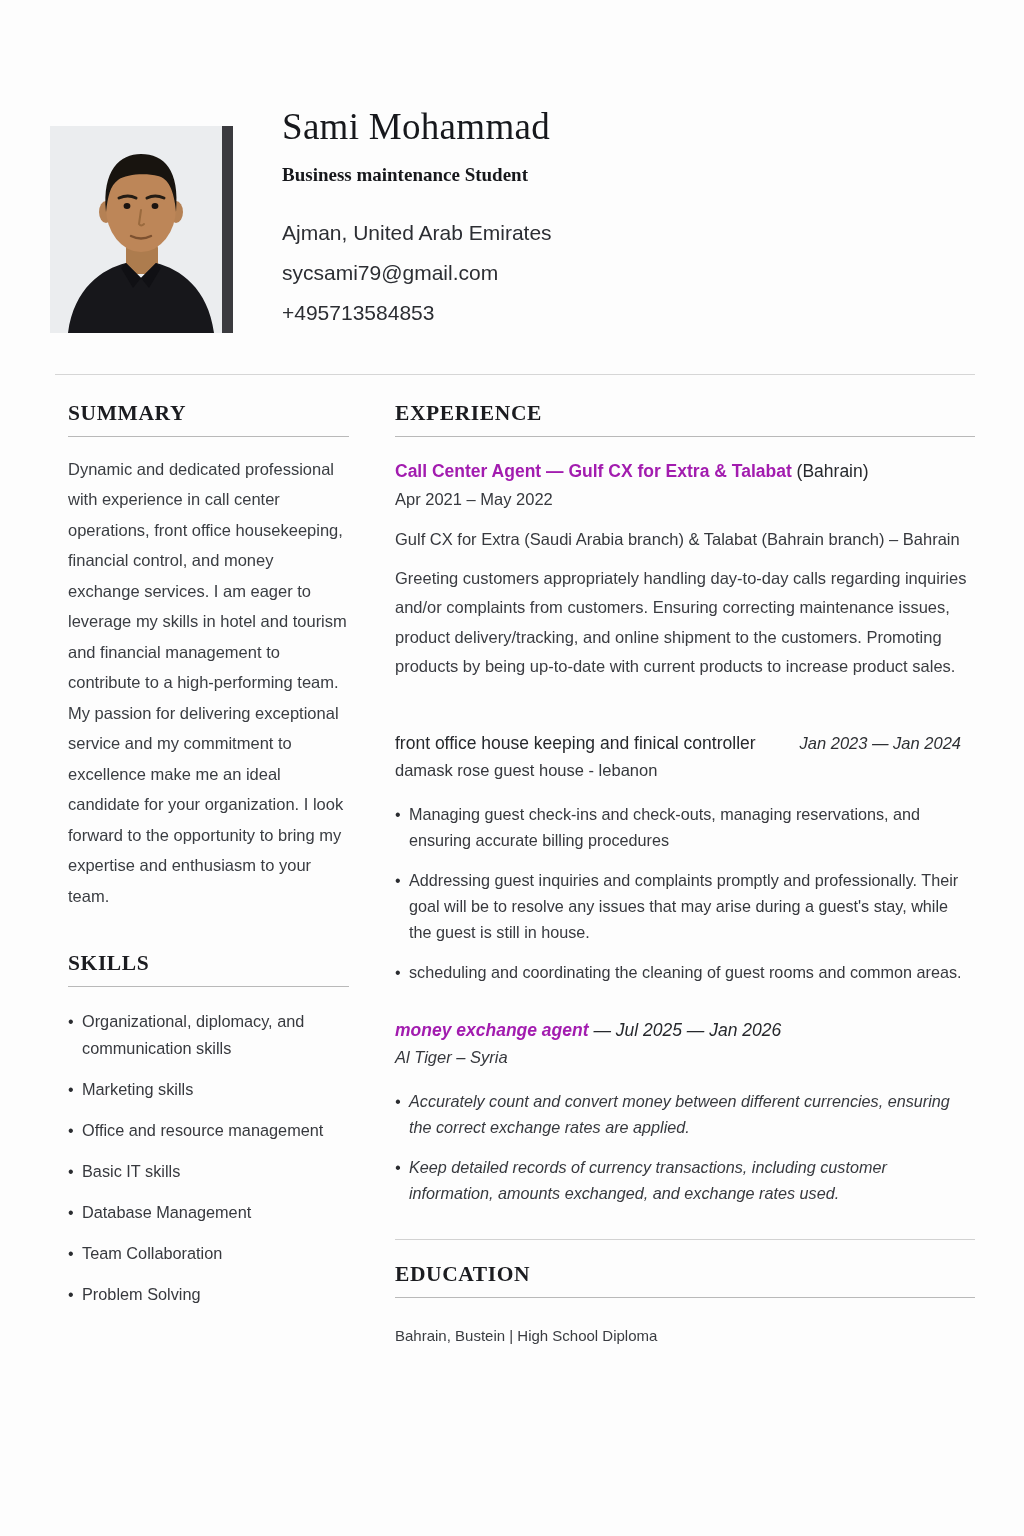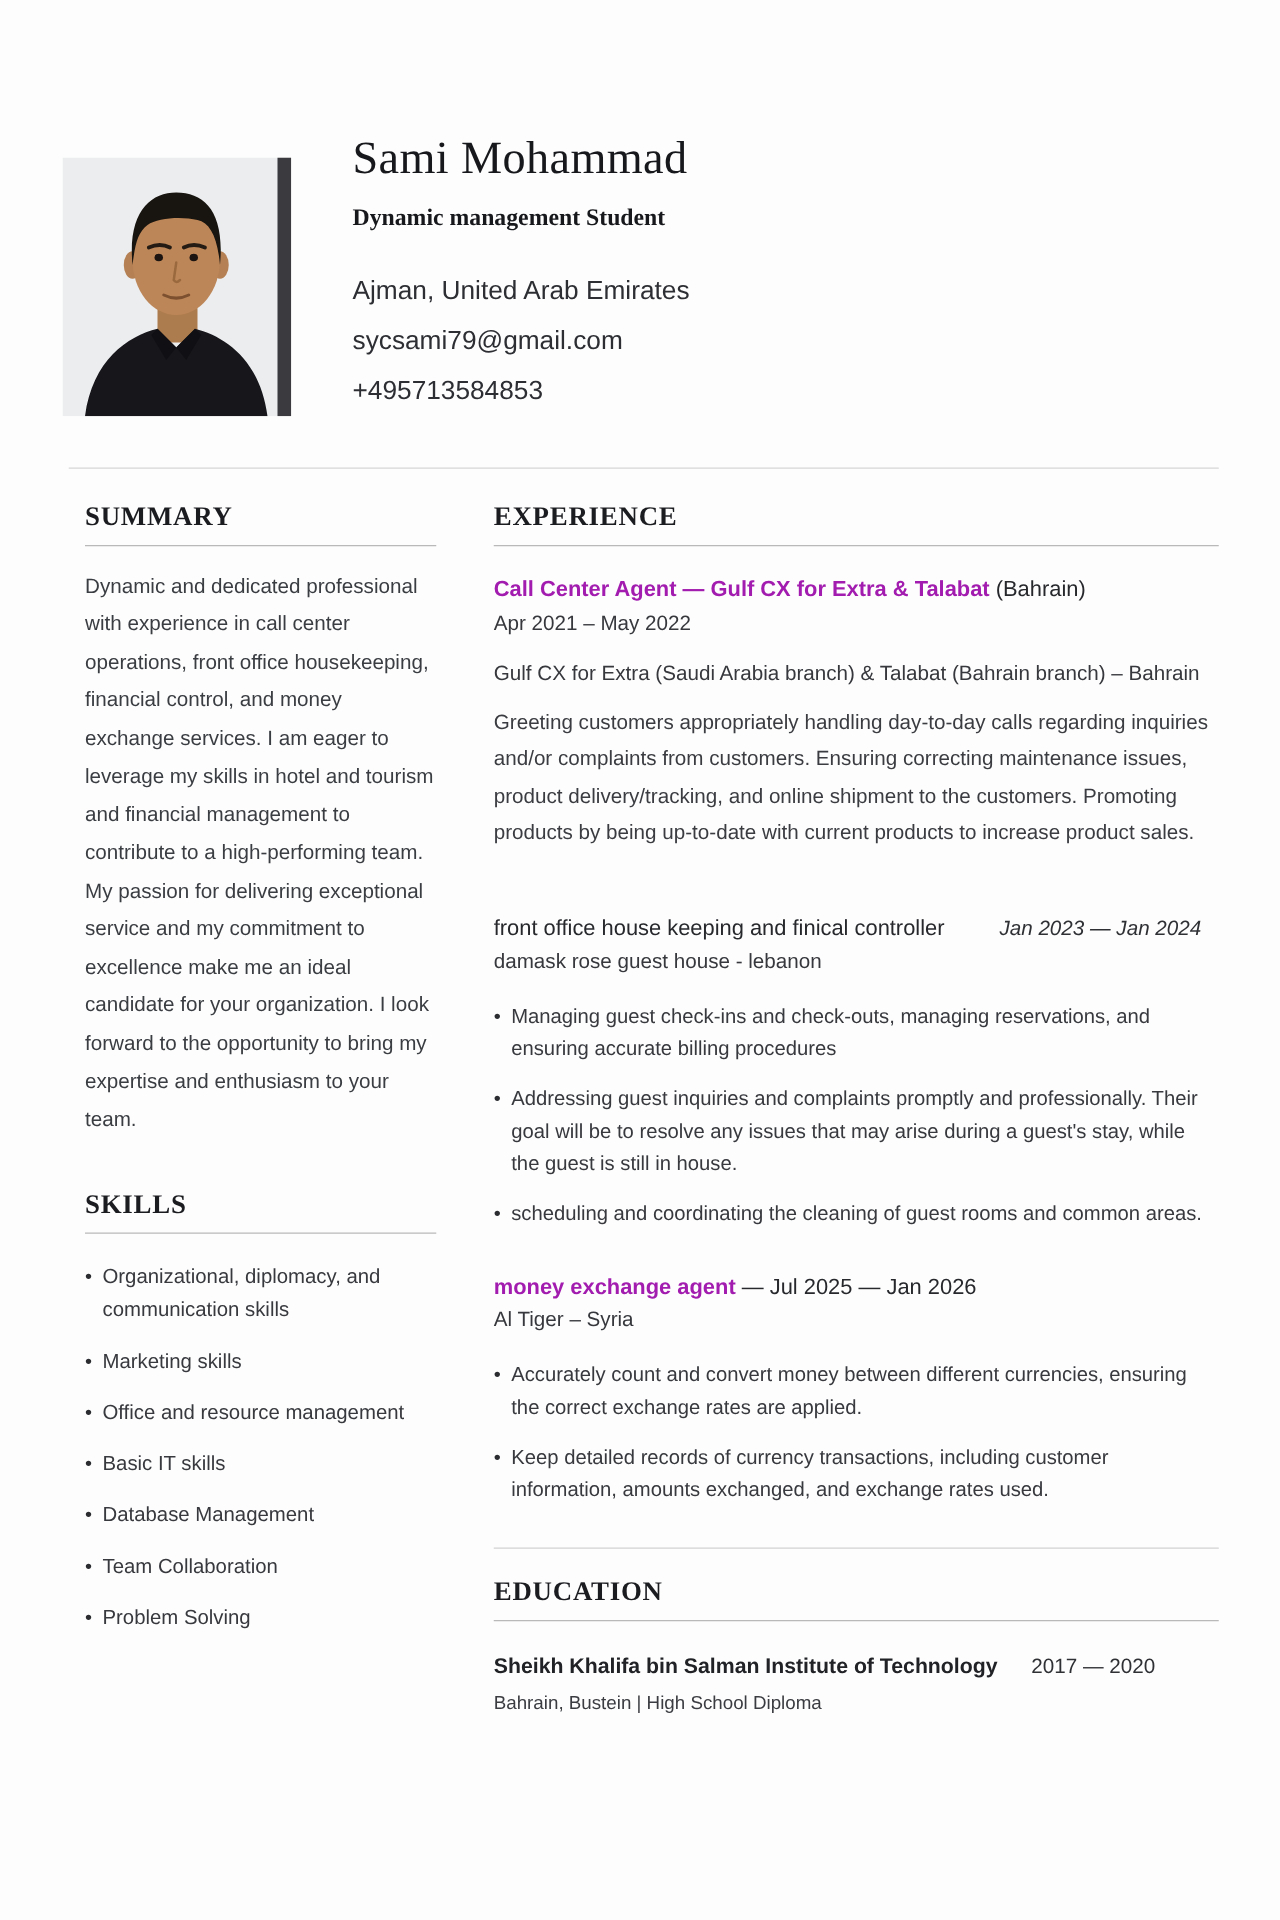--- a/index.html
+++ b/index.html
@@ -73,21 +73,21 @@
     font-style: italic; font-size: 16.5px; color: #2e3034; font-weight: 400;
     white-space: nowrap;
     margin-top: 22px;
   }
   .job-company { margin-top: 21px; font-size: 16.5px; color: #36383d; }
   .job-company.tight { margin-top: 6px; }
   .job-desc { margin-top: 15px; font-size: 16.5px; line-height: 29.5px; color: #3a3c41; }
   .job .dot-list { margin-top: 21px; }
   .job .dot-list .li-text { line-height: 26px; font-size: 16.2px; }
   .job2 { margin-top: 30px; }
-  .job3 { margin-top: 32px; }
+  .job3 { margin-top: 32px; font-style: italic; }
 
   .right-divider { height: 1px; background: #d2d2d2; margin-top: 33px; }
 
   
   .edu-entry { margin-top: 19px; }
   .edu-entry.second { margin-top: 26px; }
   .edu-title-row { display: flex; align-items: baseline; }
   .edu-school { font-size: 17px; font-weight: 700; color: #202226; }
   .edu-dates-right { margin-left: auto; padding-right: 15px; font-size: 16.5px; color: #2e3034; white-space: nowrap; }
   .edu-dates-inline { margin-left: 27px; font-size: 16.5px; color: #2e3034; white-space: nowrap; }
@@ -126,21 +126,21 @@
         <ellipse cx="77" cy="80" rx="3.4" ry="3" fill="#1c1410"></ellipse>
         <ellipse cx="105" cy="80" rx="3.4" ry="3" fill="#1c1410"></ellipse>
 
         <path d="M91,84 L89,98 Q91,101 94,98" stroke="#9a6a3e" stroke-width="2" fill="none" stroke-linecap="round"></path>
 
         <path d="M81,110 Q91,115 101,110" stroke="#7d5130" stroke-width="2.4" fill="none" stroke-linecap="round"></path>
       </svg>
     </div>
     <div class="header-text">
       <div class="name">Sami Mohammad</div>
-      <div class="role">Dynamic management Student</div>
+      <div class="role">Business maintenance Student</div>
       <div class="contact">
         <div class="line">Ajman, United Arab Emirates</div>
         <div class="line">sycsami79@gmail.com</div>
         <div class="line">+495713584853</div>
       </div>
     </div>
   </div>
 
   <div class="top-divider"></div>
 
@@ -233,22 +233,18 @@
             </li>
         </ul>
       </div>
 
       <div class="right-divider"></div>
 
       <h2 class="section-heading" style="margin-top:22px;">EDUCATION</h2>
 
 
       <div class="edu-entry second">
-        <div class="edu-title-row">
-          <span class="edu-school">Sheikh Khalifa bin Salman Institute of Technology</span>
-          <span class="edu-dates-inline">2017 — 2020</span>
-        </div>
         <div class="edu-detail tight" style="margin-top:8px;">Bahrain, Bustein | High School Diploma</div>
       </div>
 
     </div>
   </div>
 </div>
 
 </body></html>

